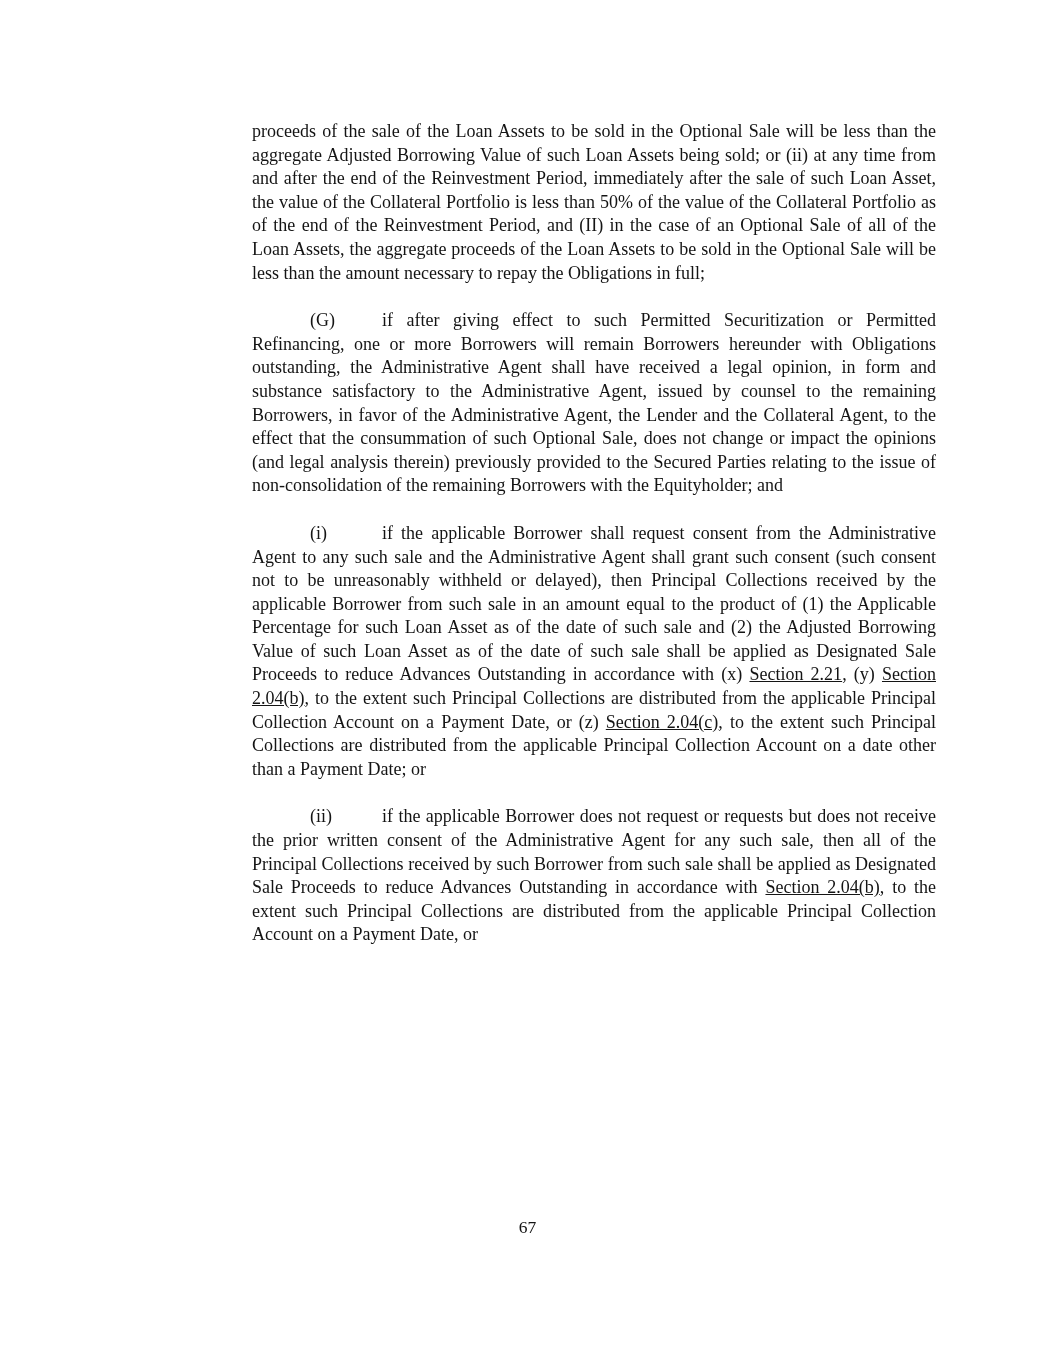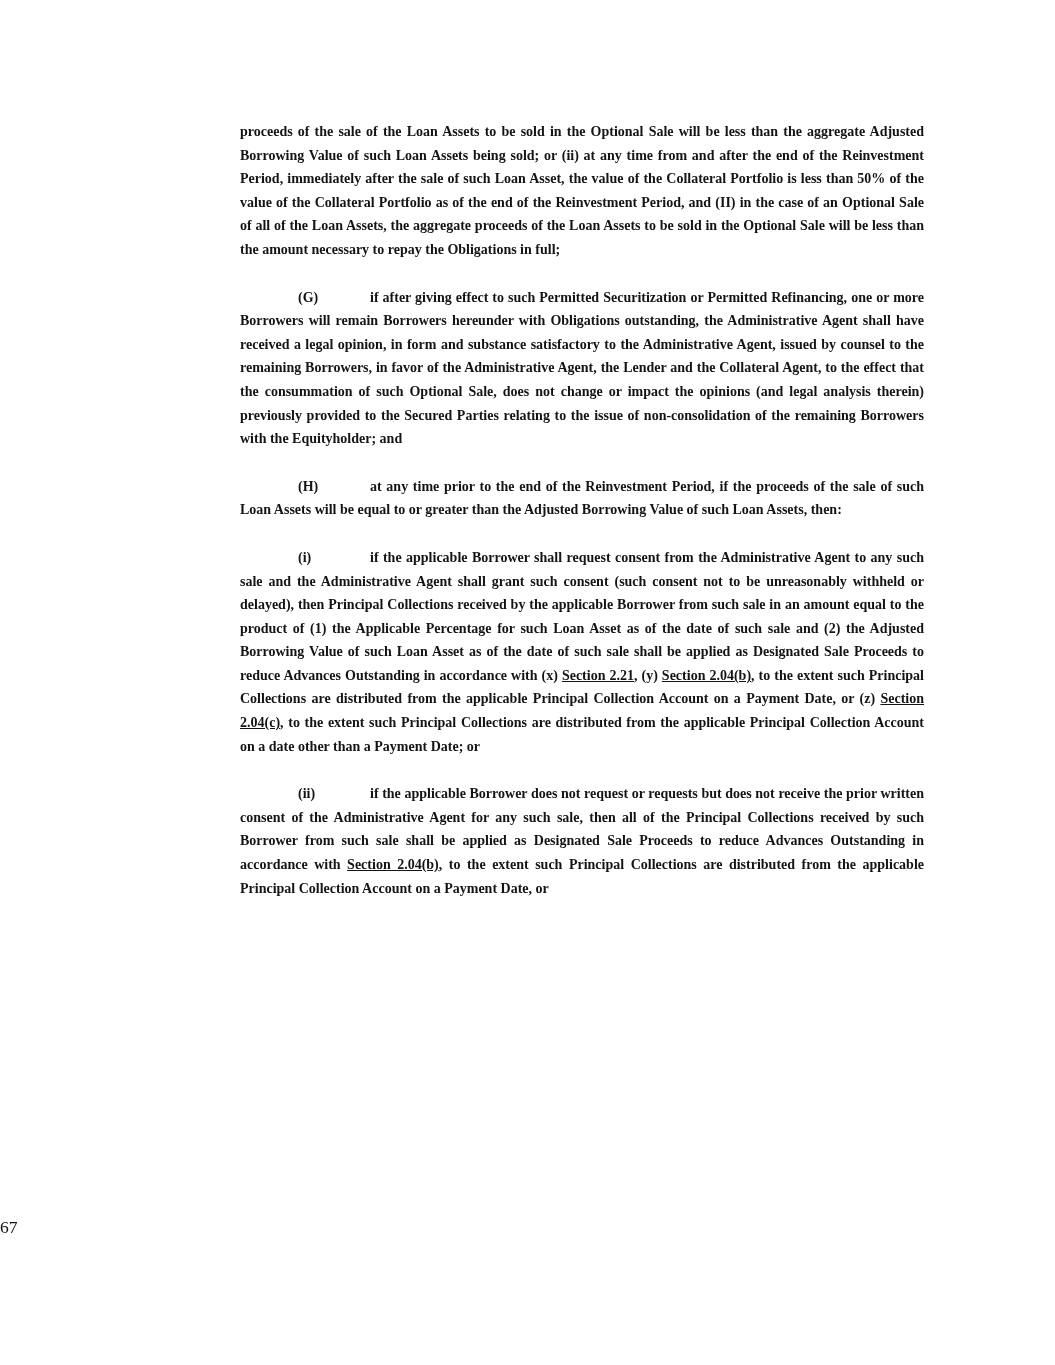--- a/index.html
+++ b/index.html
@@ -11,27 +11,26 @@
     position: relative;
     width: 1055px;
     height: 1365px;
     background: #ffffff;
     overflow: hidden;
     font-family: "Liberation Serif", "DejaVu Serif", serif;
     color: #141414;
   }
   .doc-body {
     position: absolute;
-    left: 240px;
+    left: 252px;
     top: 120px;
     width: 684px;
-    font-size: 14px;
+    font-size: 18px;
     line-height: 23.6px;
     text-align: justify;
-    font-weight: bold;
   }
   .doc-body p {
     margin: 0 0 24px 0;
     padding: 0;
   }
   .doc-body p.labeled {
     text-indent: 58px;
   }
   .plabel {
     display: inline-block;
@@ -39,29 +38,29 @@
     text-indent: 0;
   }
   .uline {
     text-decoration: underline;
   }
   .pageno {
     position: absolute;
     top: 1216px;
     left: 0;
     width: 100%;
+    text-align: center;
     font-size: 17.5px;
     line-height: 22px;
   }
 </style>
 </head>
 <body>
 
 <div class="page">
   <div class="doc-body" id="doc-body" style="color: rgb(20, 20, 20);">
       <p><span>proceeds of the sale of the Loan Assets to be sold in the Optional Sale will be less than the aggregate Adjusted Borrowing Value of such Loan Assets being sold; or (ii) at any time from and after the end of the Reinvestment Period, immediately after the sale of such Loan Asset, the value of the Collateral Portfolio is less than 50% of the value of the Collateral Portfolio as of the end of the Reinvestment Period, and (II) in the case of an Optional Sale of all of the Loan Assets, the aggregate proceeds of the Loan Assets to be sold in the Optional Sale will be less than the amount necessary to repay the Obligations in full;</span></p>
       <p class="labeled"><span class="plabel">(G)</span><span>if after giving effect to such Permitted Securitization or Permitted Refinancing, one or more Borrowers will remain Borrowers hereunder with Obligations outstanding, the Administrative Agent shall have received a legal opinion, in form and substance satisfactory to the Administrative Agent, issued by counsel to the remaining Borrowers, in favor of the Administrative Agent, the Lender and the Collateral Agent, to the effect that the consummation of such Optional Sale, does not change or impact the opinions (and legal analysis therein) previously provided to the Secured Parties relating to the issue of non-consolidation of the remaining Borrowers with the Equityholder; and</span></p>
-      <p class="labeled"><span class="plabel">(H)</span><span>at any time prior to the end of the Reinvestment Period, if the proceeds of the sale of such Loan Assets will be equal to or greater than the Adjusted Borrowing Value of such Loan Assets, then:</span></p>
       <p class="labeled"><span class="plabel">(i)</span><span>if the applicable Borrower shall request consent from the Administrative Agent to any such sale and the Administrative Agent shall grant such consent (such consent not to be unreasonably withheld or delayed), then Principal Collections received by the applicable Borrower from such sale in an amount equal to the product of (1) the Applicable Percentage for such Loan Asset as of the date of such sale and (2) the Adjusted Borrowing Value of such Loan Asset as of the date of such sale shall be applied as Designated Sale Proceeds to reduce Advances Outstanding in accordance with (x) </span><span class="uline">Section 2.21</span><span>, (y) </span><span class="uline">Section 2.04(b)</span><span>, to the extent such Principal Collections are distributed from the applicable Principal Collection Account on a Payment Date, or (z) </span><span class="uline">Section 2.04(c)</span><span>, to the extent such Principal Collections are distributed from the applicable Principal Collection Account on a date other than a Payment Date; or</span></p>
       <p class="labeled"><span class="plabel">(ii)</span><span>if the applicable Borrower does not request or requests but does not receive the prior written consent of the Administrative Agent for any such sale, then all of the Principal Collections received by such Borrower from such sale shall be applied as Designated Sale Proceeds to reduce Advances Outstanding in accordance with </span><span class="uline">Section 2.04(b)</span><span>, to the extent such Principal Collections are distributed from the applicable Principal Collection Account on a Payment Date, or</span></p>
     </div>
   <div class="pageno">67</div>
 </div>
 
 </body></html>

